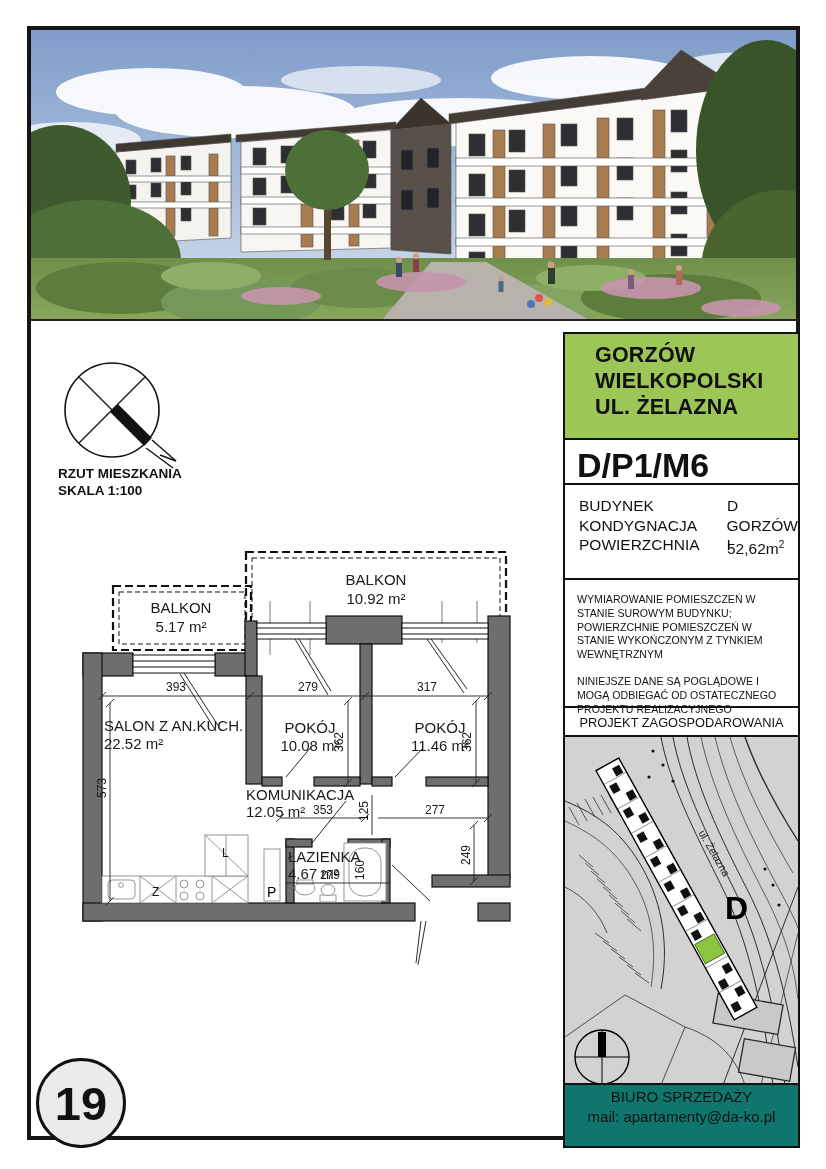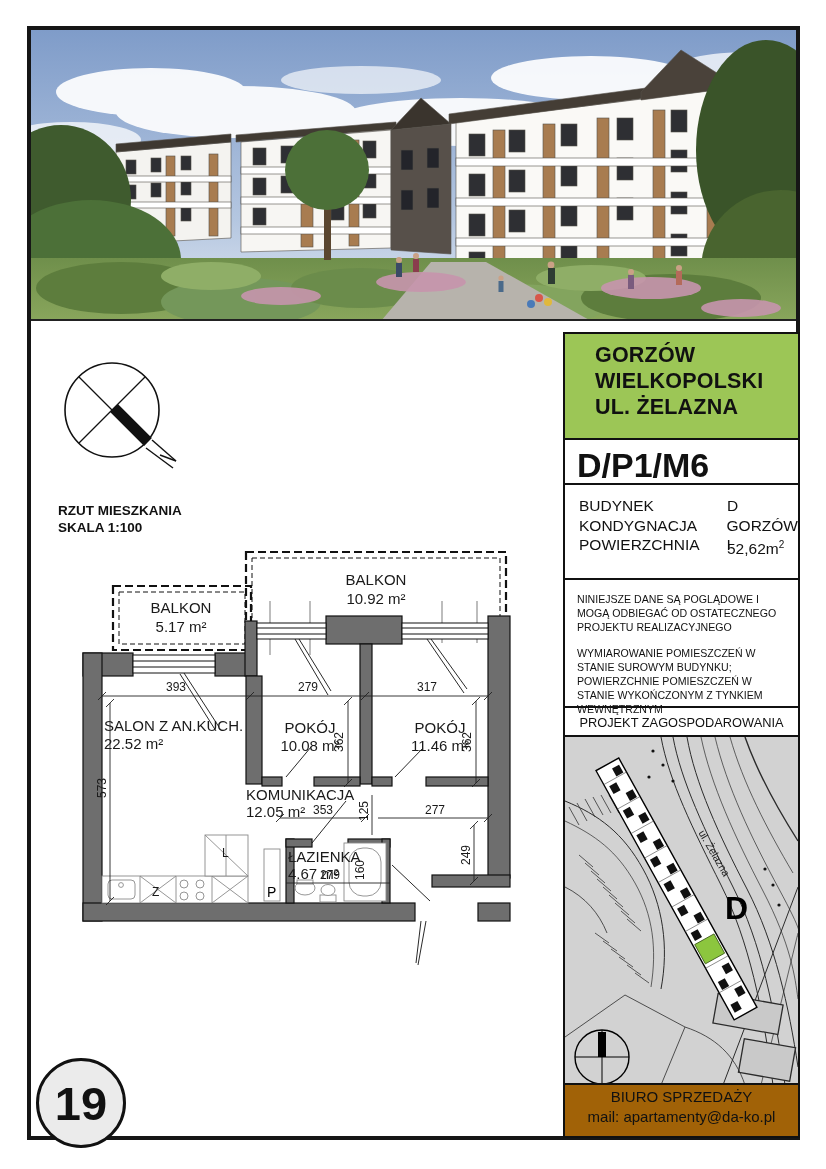--- a/index.html
+++ b/index.html
@@ -4,21 +4,21 @@
 <style>
   html,body{margin:0;padding:0;background:#fff;}
   body{width:826px;height:1169px;position:relative;font-family:"Liberation Sans",sans-serif;color:#111;overflow:hidden;}
   .abs{position:absolute;}
   
   #frame{left:27px;top:26px;width:773px;height:1114px;border:4px solid #161616;box-sizing:border-box;}
   
   #photo{left:31px;top:30px;width:765px;height:291px;border-bottom:2px solid #222;box-sizing:border-box;overflow:hidden;}
   
   #compass{left:60px;top:358px;width:120px;height:115px;}
-  #scale-label{left:58px;top:502px;font-size:13.5px;font-weight:bold;line-height:17px;}
+  #scale-label{left:58px;top:465px;font-size:13.5px;font-weight:bold;line-height:17px;}
   
   #plan{left:80px;top:543px;width:460px;height:540px;}
   svg text{font-family:"Liberation Sans",sans-serif;}
   .room-name{font-size:15px;fill:#1a1a1a;}
   .room-area{font-size:15px;fill:#1a1a1a;}
   .dim{font-size:12px;fill:#1a1a1a;}
   
   #sidebar{left:563px;top:332px;width:237px;border:2px solid #111;box-sizing:border-box;background:#fff;}
   .sb-sec{border-bottom:2px solid #111;box-sizing:border-box;}
   .sb-sec:last-child{border-bottom:none;}
@@ -26,21 +26,21 @@
   #sb-unit{height:45px;font-size:34px;font-weight:bold;padding:6px 0 0 12px;}
   #sb-details{height:95px;padding:11px 0 0 14px;font-size:15.5px;}
   .det-row{display:flex;height:19.5px;line-height:19.5px;}
   .det-label{width:148px;}
   .det-value{flex:1;}
   sup{font-size:10px;}
   #sb-disc{height:128px;padding:13px 12px 0 12px;font-size:10.6px;line-height:13.8px;}
   #sb-disc p{margin:0 0 13px 0;}
   #sb-maptitle{height:29px;line-height:29px;text-align:center;font-size:12.8px;}
   #sb-map{height:348px;background:#d2d2d2;overflow:hidden;}
-  #sb-footer{height:51px;background:#a16207;text-align:center;font-size:15px;line-height:19.5px;padding-top:2px;}
+  #sb-footer{height:61px;background:#0f766e;text-align:center;font-size:15px;line-height:19.5px;padding-top:2px;}
   
   #badge{left:36px;top:1058px;width:90px;height:90px;border:3px solid #111;border-radius:50%;background:#ebebeb;box-sizing:border-box;display:flex;align-items:center;justify-content:center;font-size:47px;font-weight:bold;text-align:center;}
 </style>
 </head>
 <body>
 
 <div class="abs" id="frame"></div>
 
 <div class="abs" id="photo">
 <svg width="765" height="291" viewBox="0 0 765 291">
@@ -406,22 +406,22 @@
     <div class="det-row">
       <span class="det-label">KONDYGNACJA</span>
       <span class="det-value">GORZÓW I</span>
     </div>
     <div class="det-row">
       <span class="det-label">POWIERZCHNIA</span>
       <span class="det-value"><span>52,62m</span><sup>2</sup></span>
     </div>
   </div>
   <div class="sb-sec" id="sb-disc">
+    <p>WYMIAROWANIE POMIESZCZEŃ W STANIE SUROWYM BUDYNKU; POWIERZCHNIE POMIESZCZEŃ W STANIE WYKOŃCZONYM Z TYNKIEM WEWNĘTRZNYM</p>
     <p>NINIEJSZE DANE SĄ POGLĄDOWE I MOGĄ ODBIEGAĆ OD OSTATECZNEGO PROJEKTU REALIZACYJNEGO</p>
-    <p>WYMIAROWANIE POMIESZCZEŃ W STANIE SUROWYM BUDYNKU; POWIERZCHNIE POMIESZCZEŃ W STANIE WYKOŃCZONYM Z TYNKIEM WEWNĘTRZNYM</p>
   </div>
   <div class="sb-sec" id="sb-maptitle">PROJEKT ZAGOSPODAROWANIA TERENU</div>
   <div class="sb-sec" id="sb-map">
     <svg width="233" height="348" viewBox="0 0 233 348">
       <rect x="0" y="0" width="233" height="348" fill="#D2D2D2"></rect>
 
       <g fill="none" stroke="#2b2b2b" stroke-width="1">
         <path d="M 96,0 C 104,44 128,92 156,148 S 198,272 208,348"></path>
         <path d="M 108,0 C 116,44 140,94 168,150 S 210,272 220,348"></path>
         <path d="M 122,0 C 130,46 154,98 182,152 S 224,270 233,330"></path>

